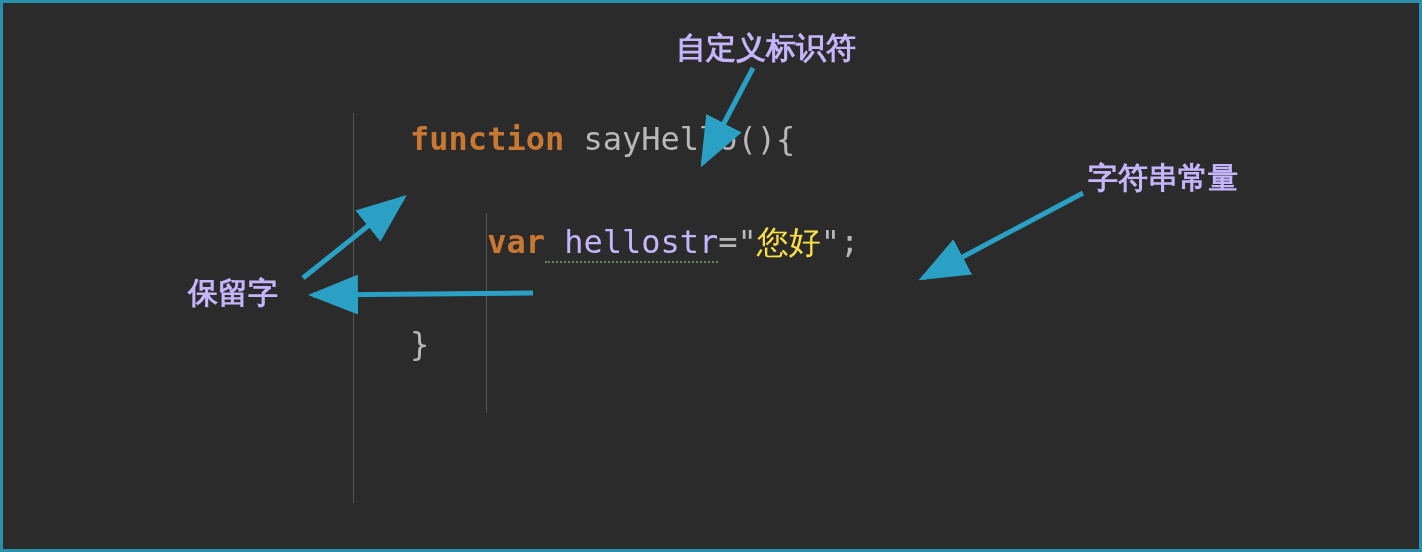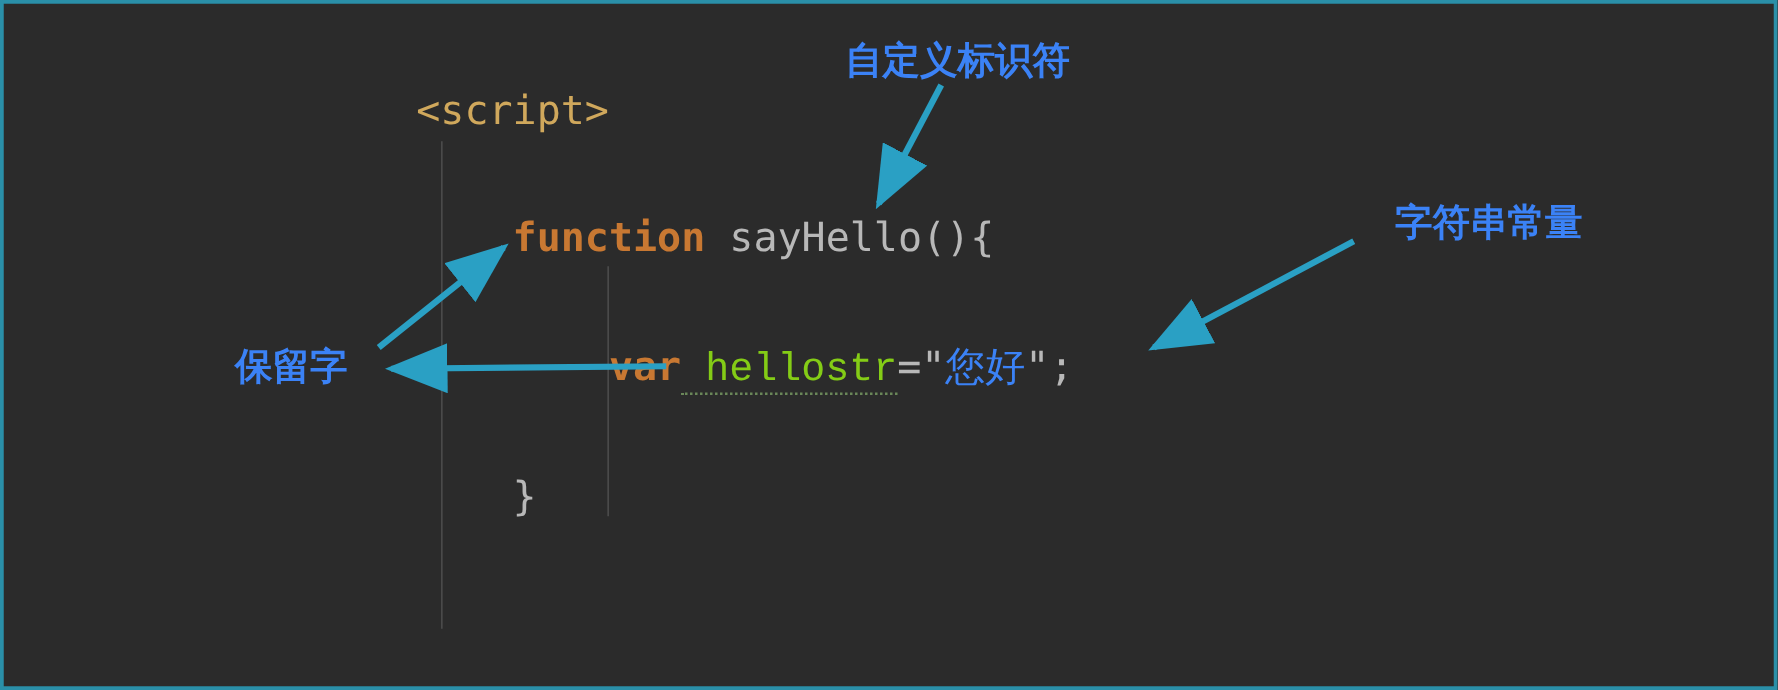--- a/index.html
+++ b/index.html
@@ -16,68 +16,67 @@
     position: absolute;
     left: 330px;
     top: 60px;
     font-size: 32px;
     line-height: 1.6;
   }
   .tag { color: #d0a85c; }
   .keyword { color: #c87832; font-weight: bold; }
   .funcname { color: #b8b8b8; }
   .punct { color: #b8b8b8; }
-  .varname { color: #84cc16; font-family: Liberation Mono, monospace; }
-  .string { color: #3b82f6; text-align: right; }
+  .varname { color: #c4b5fd; }
+  .string { color: #fde047; text-align: right; }
   .obj { color: #9876aa; }
   .method { color: #b8b8b8; }
   .underline {
     border-bottom: 2px dotted #6a8759;
   }
   .indent-guide {
     position: absolute;
     width: 1px;
     background: #555;
   }
   .line { white-space: pre; color: #b8b8b8; }
   .annotation {
     position: absolute;
-    color: #3b82f6;
+    color: #c4b5fd;
     font-family: "Microsoft YaHei", sans-serif;
     font-size: 30px;
     font-weight: bold;
   }
   svg.arrows {
     position: absolute;
     top: 0; left: 0;
     width: 1422px;
     height: 552px;
     pointer-events: none;
   }
 </style>
 </head>
 <body>
 
 <div class="indent-guide" style="left:350px; top:110px; height:390px;"></div>
 <div class="indent-guide" style="left:483px; top:210px; height:200px;"></div>
 
 <div class="code-area">
-  <div class="line"><span class="tag">&lt;script&gt;</span></div>
   <div class="line"> </div>
   <div class="line">    <span class="keyword">function</span><span class="funcname"> sayHello</span><span class="punct">(){</span></div>
   <div class="line"> </div>
   <div class="line">        <span class="keyword">var</span><span class="varname underline"> hellostr</span><span class="punct">="</span><span class="string">您好</span><span class="punct">";</span></div>
   <div class="line"> </div>
   <div class="line">    <span class="punct">}</span></div>
   <div class="line"> </div>
 
 </div>
 
 <div class="annotation" style="left:673px; top:25px;">自定义标识符</div>
-<div class="annotation" style="left:1085px; top:155px;margin-left:28px;">字符串常量</div>
+<div class="annotation" style="left:1085px; top:155px;">字符串常量</div>
 <div class="annotation" style="left:185px; top:270px;">保留字</div>
 
 <svg class="arrows">
   <defs>
     <marker id="arrowhead" markerWidth="10" markerHeight="8" refX="9" refY="4" orient="auto">
       <polygon points="0 0, 10 4, 0 8" fill="#2aa0c4"></polygon>
     </marker>
   </defs>
 
   <line x1="750" y1="65" x2="700" y2="160" stroke="#2aa0c4" stroke-width="5" marker-end="url(#arrowhead)"></line>

